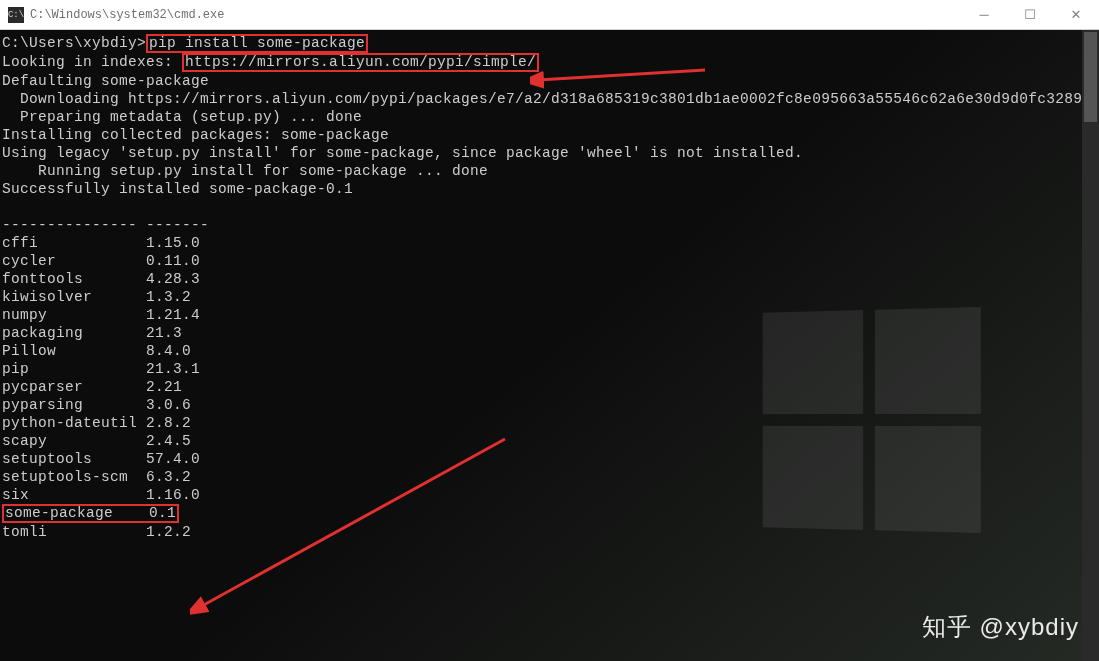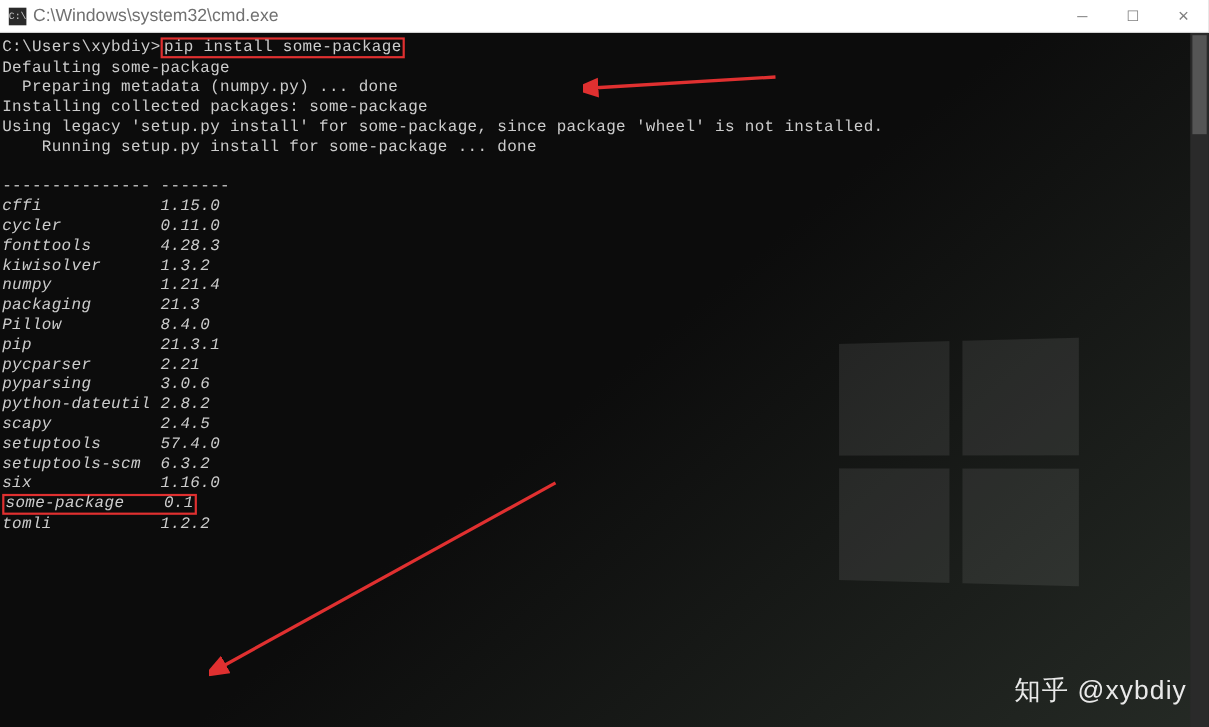--- a/index.html
+++ b/index.html
@@ -26,22 +26,22 @@
     background: #2a2a2a;
     display: inline-flex;
     align-items: center;
     justify-content: center;
     font-size: 9px;
     color: #ccc;
   }
   .title-text {
     margin-left: 6px;
     color: #707070;
-    font-family: Liberation Sans, sans-serif;
-    font-size: 16px;
+    font-family: Liberation Mono, monospace;
+    font-size: 12px;
   }
   .win-controls {
     margin-left: auto;
     display: flex;
   }
   .win-btn {
     width: 46px;
     height: 30px;
     display: flex;
     align-items: center;
@@ -104,44 +104,47 @@
     font-family: sans-serif;
     font-size: 24px;
     opacity: 0.9;
     letter-spacing: 1px;
   }
   .arrow {
     position: absolute;
     pointer-events: none;
   }
   .pkg-table { display: inline-block; }
-  .pkg-row { white-space: pre; line-height: 18px; font-style: italic; }
+  .pkg-row { white-space: pre; line-height: 18px; }
 </style>
 </head>
 <body>
 
 <div class="titlebar">
   <span class="title-icon">C:\</span>
   <span class="title-text">C:\Windows\system32\cmd.exe</span>
   <div class="win-controls">
     <div class="win-btn">─</div>
     <div class="win-btn">☐</div>
     <div class="win-btn">✕</div>
   </div>
 </div>
 
 <div class="terminal">
   <div class="scroll-thumb"></div>
 
   <div class="line"><span>C:\Users\xybdiy&gt;</span><span class="highlight-box">pip install some-package</span></div>
+  <div class="line"><span>Looking in indexes: </span><span class="highlight-box">https://mirrors.aliyun.com/pypi/simple/</span></div>
   <div class="line">Defaulting some-package</div>
-  <div class="line">  Preparing metadata (numpy.py) ... done</div>
+  <div class="line">  Downloading https://mirrors.aliyun.com/pypi/packages/e7/a2/d318a685319c3801db1ae0002fc8e095663a55546c62a6e30d9d0fc3289</div>
+  <div class="line">  Preparing metadata (setup.py) ... done</div>
   <div class="line">Installing collected packages: some-package</div>
   <div class="line">Using legacy 'setup.py install' for some-package, since package 'wheel' is not installed.</div>
   <div class="line">    Running setup.py install for some-package ... done</div>
+  <div class="line">Successfully installed some-package-0.1</div>
   <div class="line"> </div>
   <div class="line">--------------- -------</div>
   <div class="pkg-table" id="pkg-table"><div class="pkg-row">cffi            1.15.0</div><div class="pkg-row">cycler          0.11.0</div><div class="pkg-row">fonttools       4.28.3</div><div class="pkg-row">kiwisolver      1.3.2</div><div class="pkg-row">numpy           1.21.4</div><div class="pkg-row">packaging       21.3</div><div class="pkg-row">Pillow          8.4.0</div><div class="pkg-row">pip             21.3.1</div><div class="pkg-row">pycparser       2.21</div><div class="pkg-row">pyparsing       3.0.6</div><div class="pkg-row">python-dateutil 2.8.2</div><div class="pkg-row">scapy           2.4.5</div><div class="pkg-row">setuptools      57.4.0</div><div class="pkg-row">setuptools-scm  6.3.2</div><div class="pkg-row">six             1.16.0</div><div class="pkg-row"><span class="highlight-box">some-package    0.1</span></div><div class="pkg-row">tomli           1.2.2</div></div>
   <div class="line"> </div>
 
   
   <div class="win-logo">
     <div></div>
       <div></div>
       <div></div>

